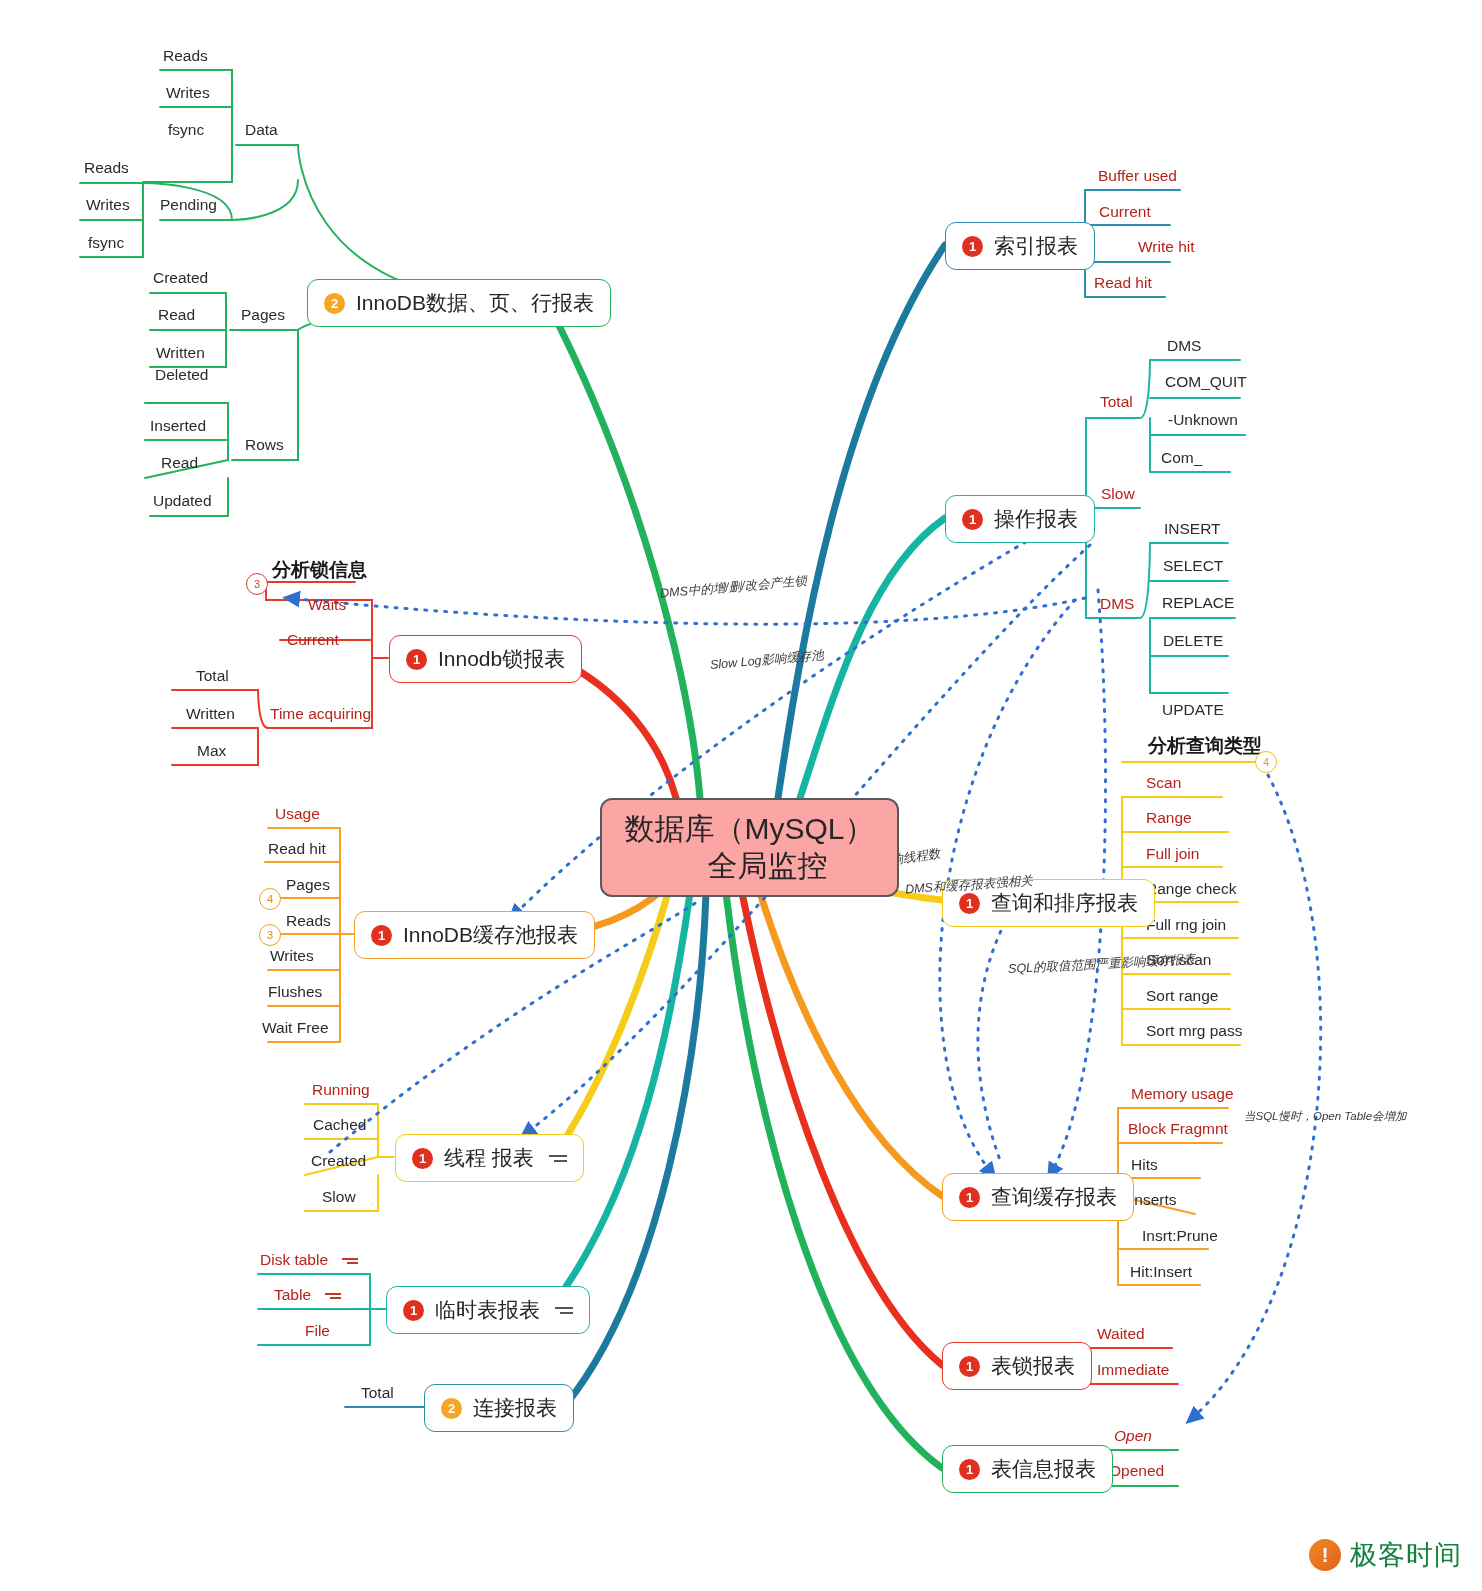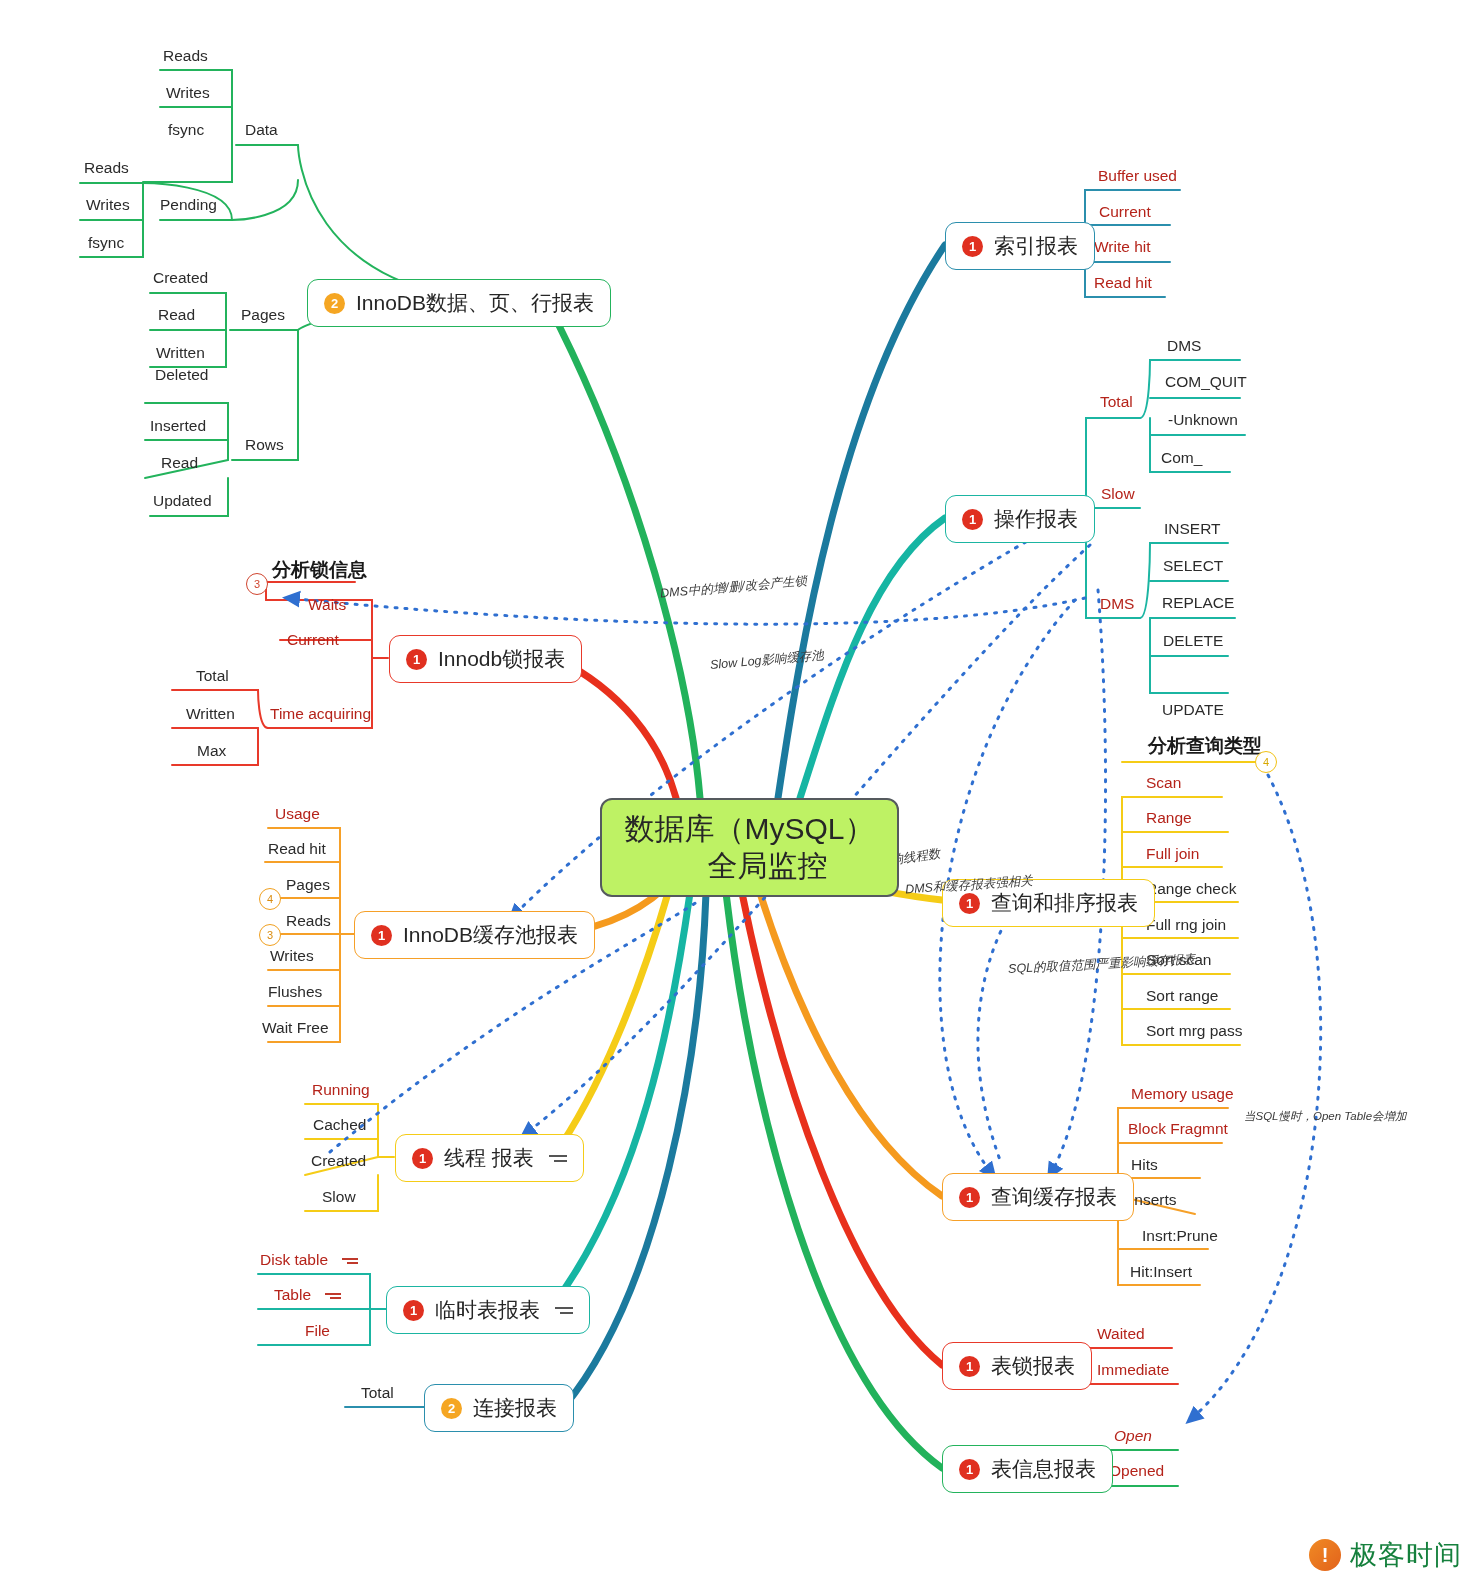--- a/index.html
+++ b/index.html
@@ -7,21 +7,21 @@
     font-family:"Liberation Sans","DejaVu Sans",sans-serif;
     width:1482px;height:1591px;position:relative;overflow:hidden;
     color:#2b2b2b;
   }
   #stage{position:absolute;left:0;top:0;width:1482px;height:1591px;}
   svg.layer{position:absolute;left:0;top:0;width:1482px;height:1591px;pointer-events:none;}
 
   
   .central{
     position:absolute;left:600px;top:798px;width:295px;height:95px;
-    border:2px solid #555a5e;border-radius:12px;background:#bef264;
+    border:2px solid #555a5e;border-radius:12px;background:#fca5a5;
     display:flex;flex-direction:column;align-items:center;justify-content:center;
     font-size:30px;line-height:1.22;color:#262626;z-index:40;
   }
   .central .l2{margin-left:36px;}
 
   
   .topic{
     position:absolute;border:1.6px solid #999;border-radius:11px;background:#fff;
     display:flex;align-items:center;gap:11px;padding:0 16px;height:46px;
     font-size:21px;white-space:nowrap;z-index:30;color:#262626;
@@ -372,21 +372,21 @@
   <div class="leaf" style="left:241px;top:307px;">Pages</div>
 
   <div class="leaf" style="left:155px;top:367px;">Deleted</div>
   <div class="leaf" style="left:150px;top:418px;">Inserted</div>
   <div class="leaf" style="left:161px;top:455px;">Read</div>
   <div class="leaf" style="left:153px;top:493px;">Updated</div>
   <div class="leaf" style="left:245px;top:437px;">Rows</div>
 
   <div class="leaf red" style="left:1098px;top:168px;">Buffer used</div>
   <div class="leaf red" style="left:1099px;top:204px;">Current</div>
-  <div class="leaf red" style="left:1094px;top:239px;">Write hit</div>
+  <div class="leaf red" style="left:1138px;top:239px;">Write hit</div>
   <div class="leaf red" style="left:1094px;top:275px;">Read hit</div>
 
   <div class="leaf red" style="left:1100px;top:394px;">Total</div>
   <div class="leaf" style="left:1167px;top:338px;">DMS</div>
   <div class="leaf" style="left:1165px;top:374px;">COM_QUIT</div>
   <div class="leaf" style="left:1168px;top:412px;">-Unknown</div>
   <div class="leaf" style="left:1161px;top:450px;">Com_</div>
 
   <div class="leaf red" style="left:1101px;top:486px;">Slow</div>
 

